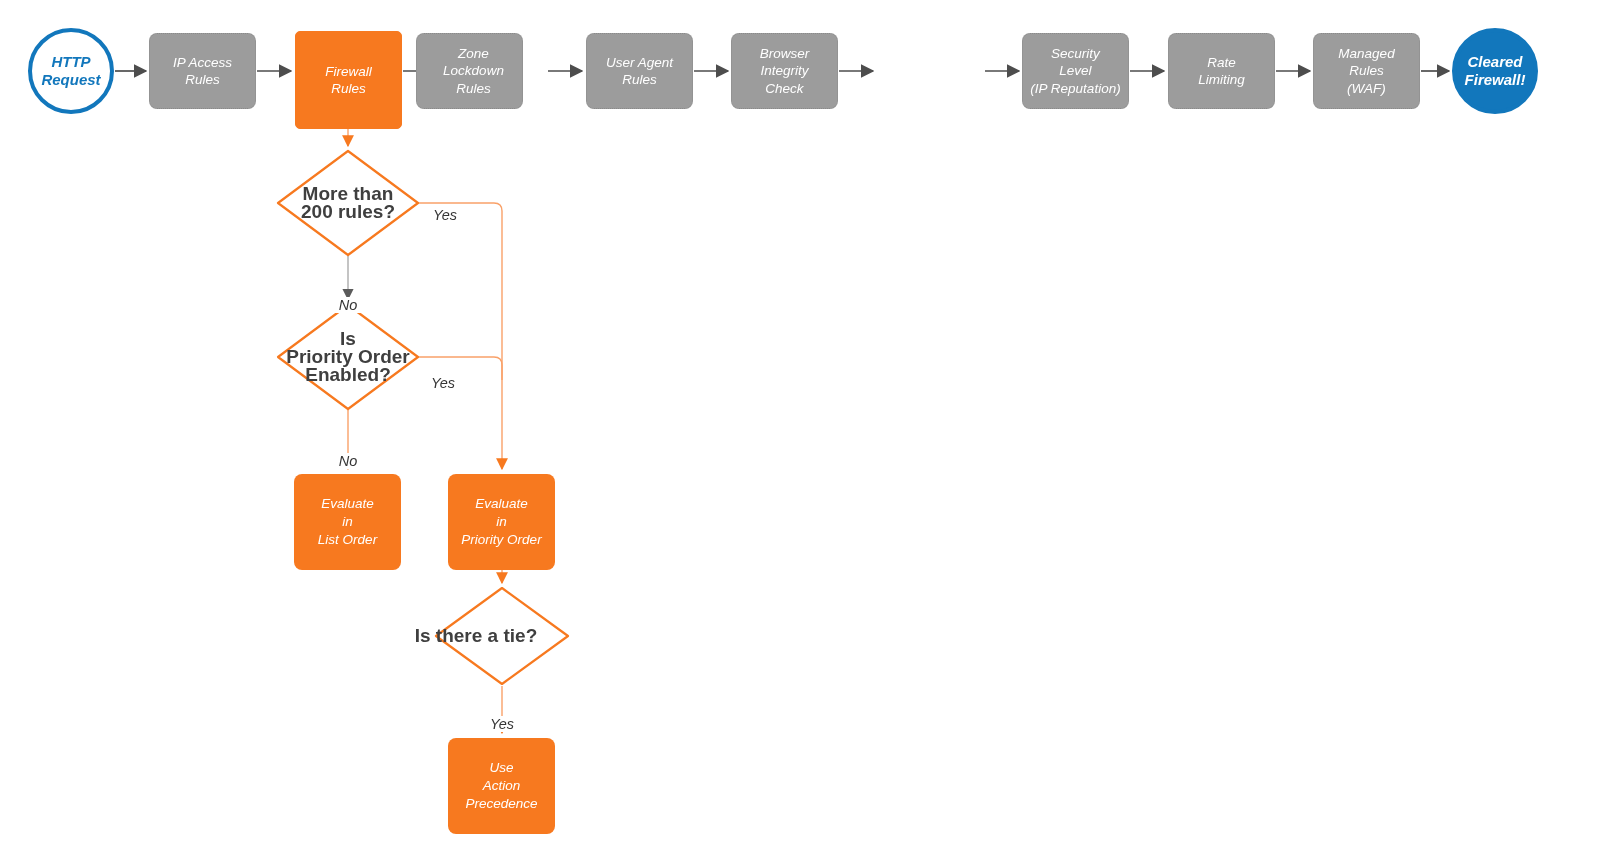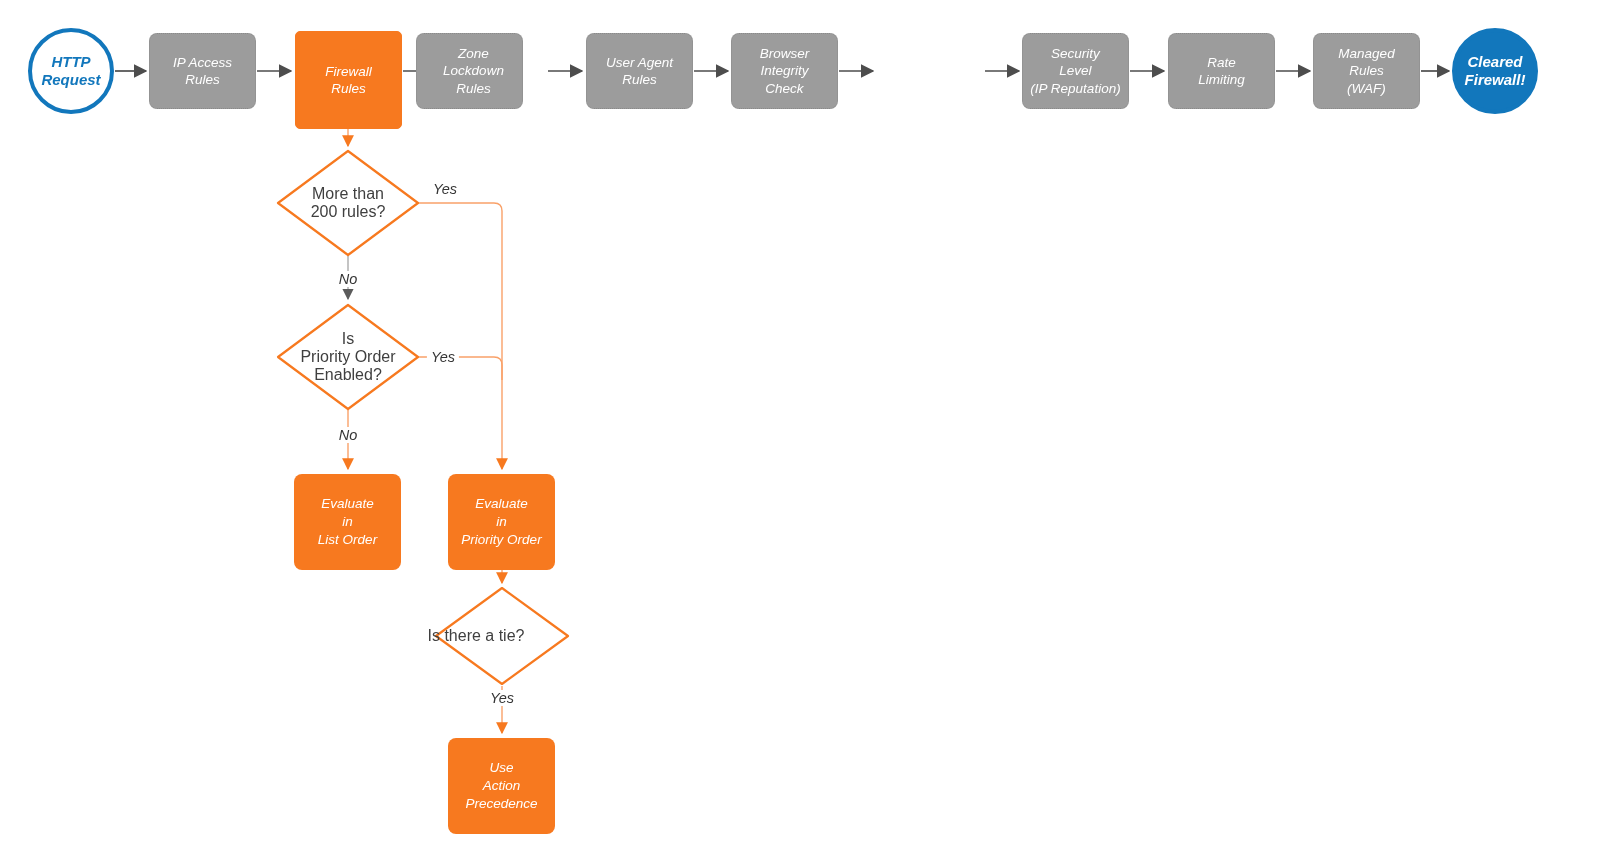--- a/index.html
+++ b/index.html
@@ -42,31 +42,31 @@
     width:86px;height:86px;border-radius:50%;top:28px;
   }
   .terminal .lbl{font-weight:bold;font-style:italic;font-size:15px;line-height:18px;}
   .terminal.start{background:#fff;border:4.5px solid var(--brand-blue);}
   .terminal.start .lbl{color:var(--brand-blue);}
   .terminal.end{background:var(--brand-blue);border:4.5px solid var(--brand-blue);}
   .terminal.end .lbl{color:#fff;}
 
   .diamond-label{
     position:absolute;width:130px;transform:translate(-50%,-50%);
-    color:var(--diamond-text);font-size:16px;line-height:18px;text-align:center;
+    color:var(--diamond-text);font-size:19px;line-height:18px;text-align:center;font-weight:bold;
   }
   .outcome{
     width:107px;height:96px;border-radius:8px;background:var(--accent-orange);
   }
   .outcome .lbl{color:#fff;font-style:italic;font-size:13.5px;line-height:18px;}
 
   .edge-label{
     position:absolute;transform:translate(-50%,-50%);
     color:var(--edge-label-text);font-style:italic;font-size:14.5px;
-    background:#fff;padding:0 4px;
+    background:#fff;padding:0 4px;margin-top:26px;
   }
 </style>
 </head>
 <body>
 
 <div class="canvas">
 
   <svg class="connectors" viewBox="0 0 1600 858" xmlns="http://www.w3.org/2000/svg">
     <defs>
       <marker id="mdark" viewBox="0 0 10 10" refX="9" refY="5" markerWidth="8" markerHeight="8" orient="auto">

